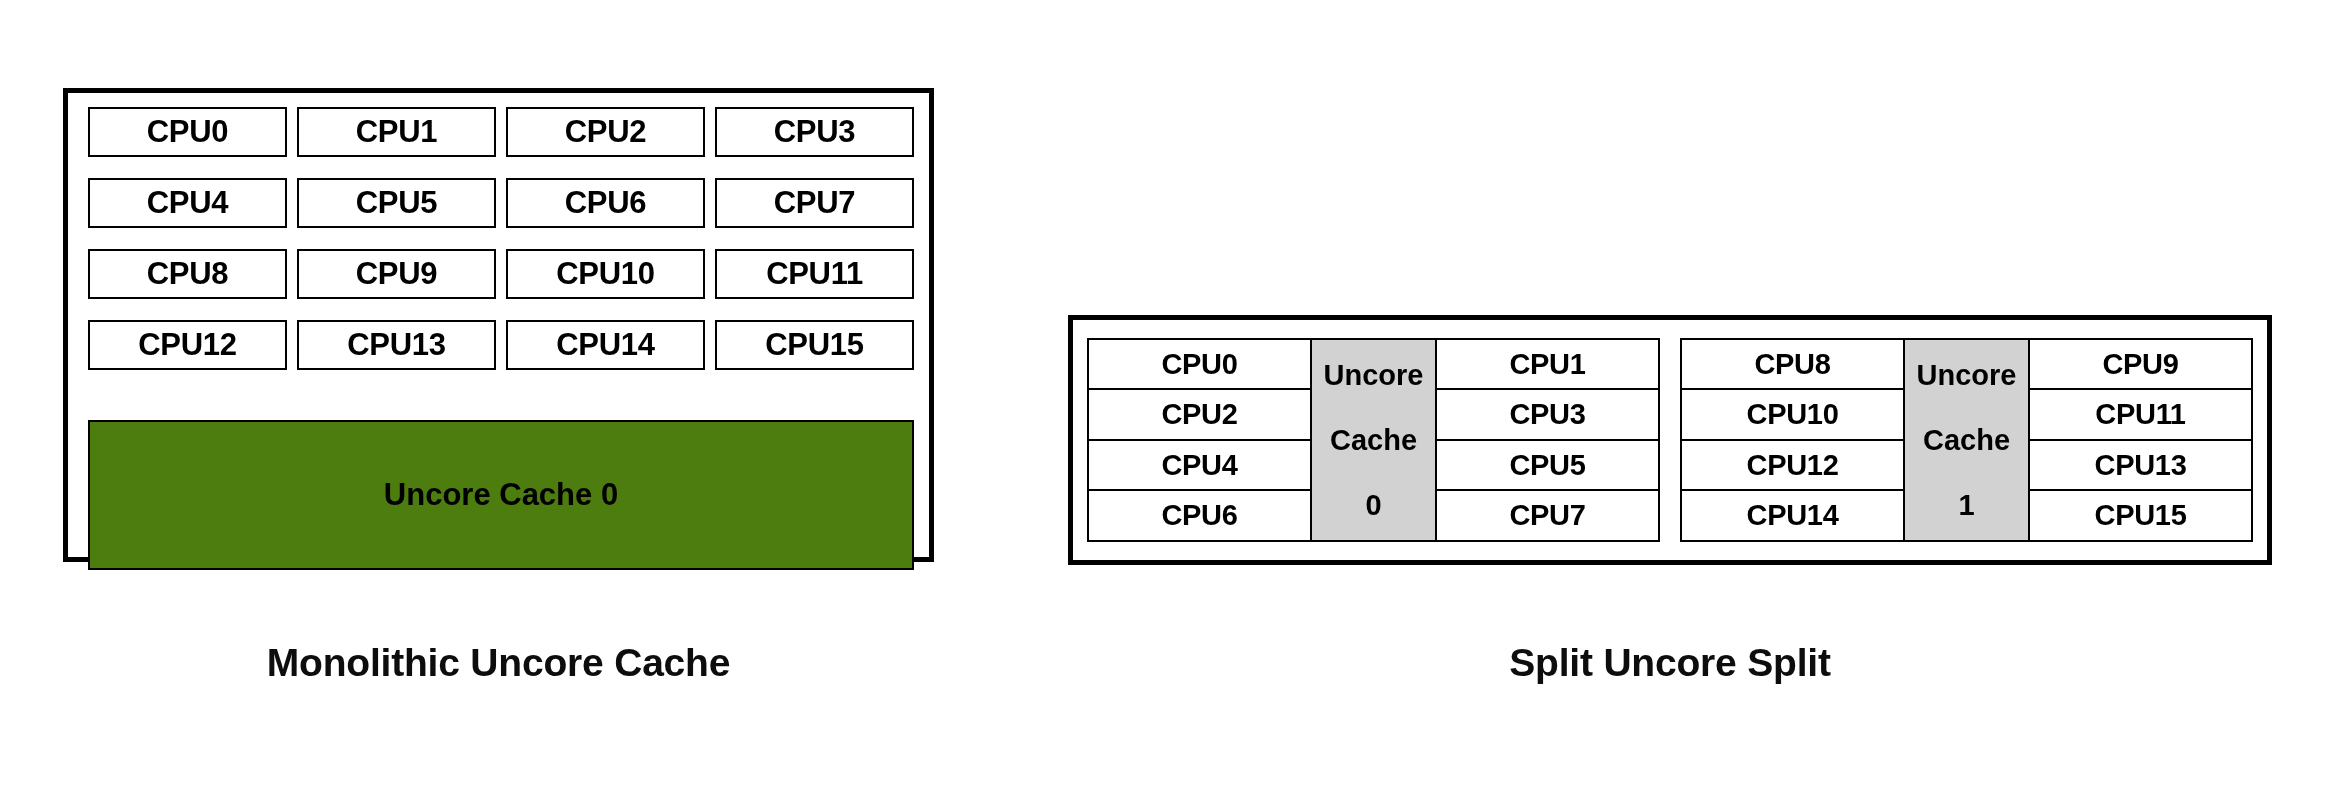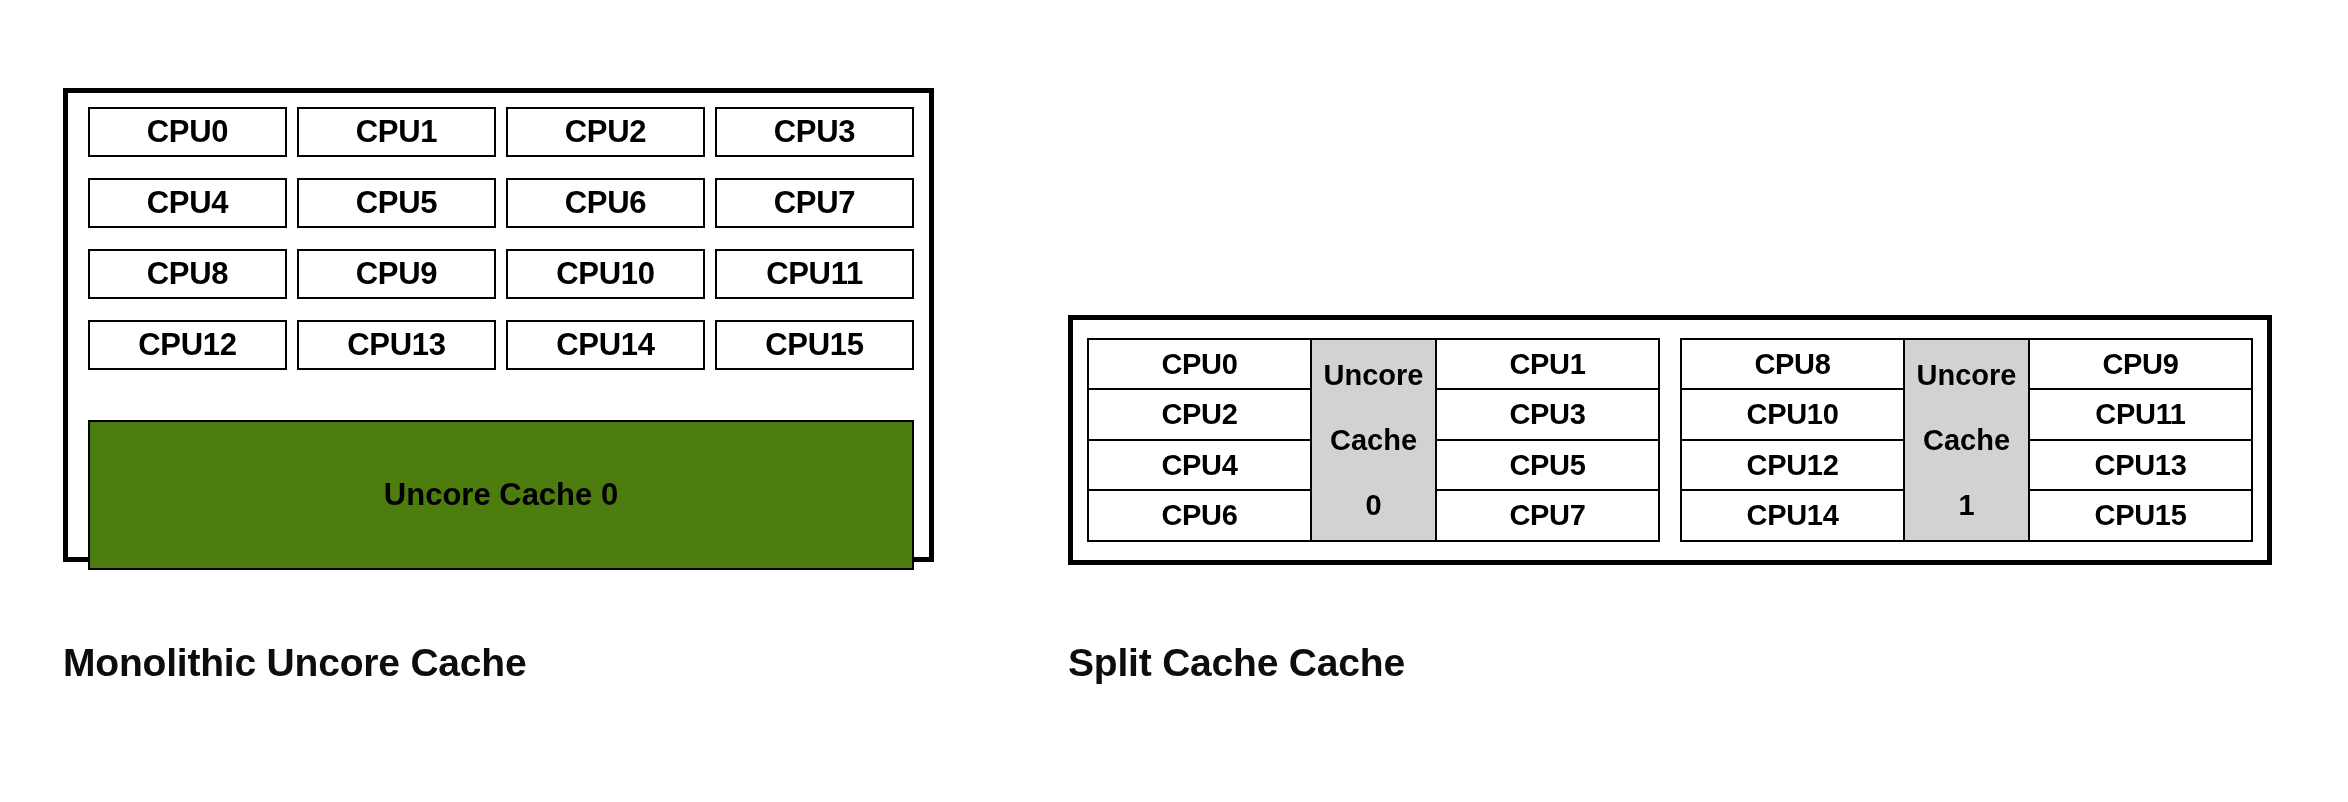--- a/index.html
+++ b/index.html
@@ -127,21 +127,21 @@
     color: #000000;
     line-height: 1.38;
     margin-left: -2.5px;
     margin-right: -2.5px;
     gap: 25px;
   }
 
   
   .caption {
     position: absolute;
-    text-align: left;
+    text-align: center;
     font-size: 39px;
     font-weight: bold;
     color: #0d0d0d;
     letter-spacing: -0.2px;
     white-space: nowrap;
   }
   #caption-monolithic {
     left: 63px;
     top: 641px;
     width: 871px;
@@ -231,13 +231,13 @@
     <div class="cpu-col">
       <div class="split-cpu">CPU9</div>
       <div class="split-cpu">CPU11</div>
       <div class="split-cpu">CPU13</div>
       <div class="split-cpu">CPU15</div>
     </div>
   </div>
 
 </div>
 
-<div class="caption" id="caption-split">Split Cache Cache</div>
+<div class="caption" id="caption-split">Split Uncore Split</div>
 
 </body></html>

